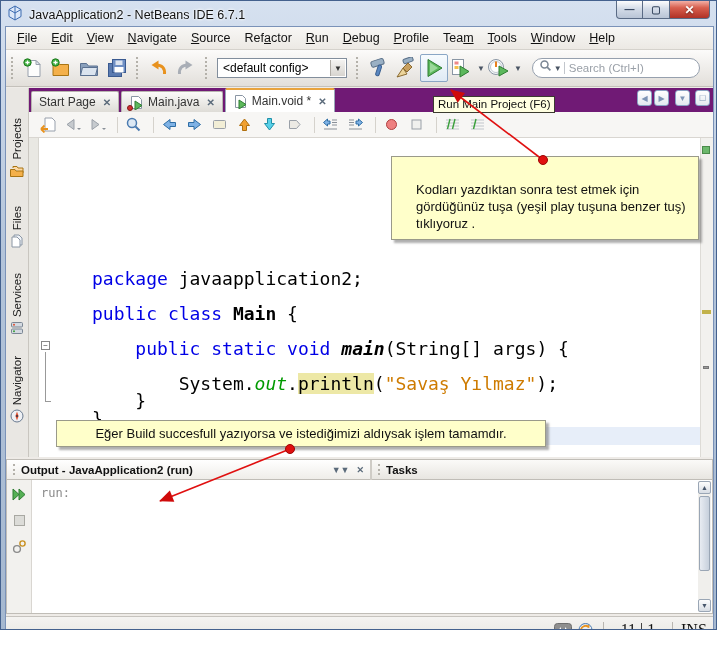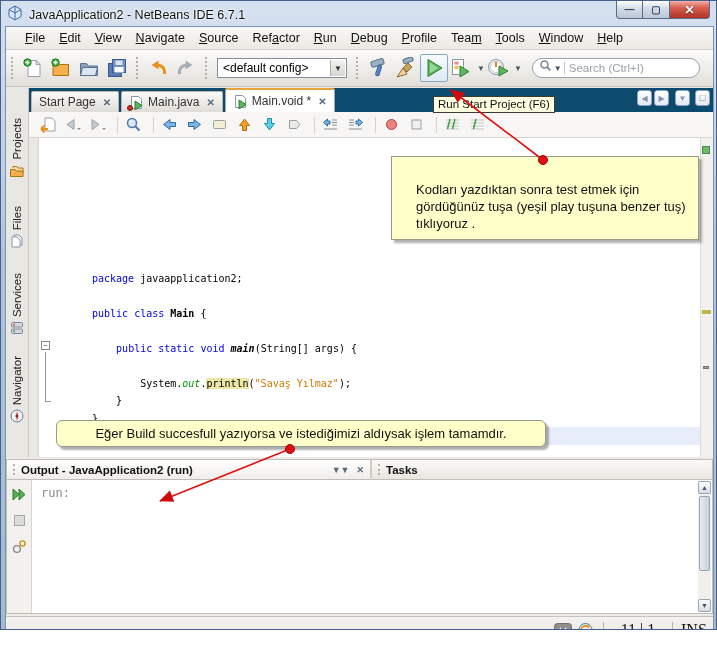--- a/index.html
+++ b/index.html
@@ -20,21 +20,21 @@
     background:linear-gradient(#fdfdfd,#d4dce8 45%,#b9c5d6); color:#35465e; font-size:10px; font-weight:bold; }
   .winbtn.min{ width:27px; border-radius:0 0 0 4px; }
   .winbtn.max{ width:27px; border-left:none; }
   .winbtn.close{ width:40px; border-left:none; border-radius:0 0 4px 0;
     background:linear-gradient(#f2b0a6,#d85f4e 40%,#b03226); color:#fff; font-size:12px;
     text-shadow:0 1px 2px rgba(0,0,0,.5); }
 
   
   .menubar{ position:absolute; left:0; top:0; width:707px; height:23px;
     background:linear-gradient(#f8f7f5,#ecE9e4); border-bottom:1px solid #d5d2cc;
-    display:flex; align-items:center; padding-left:12px; }
+    display:flex; align-items:center; padding-left:4px; }
   .menu-item{ font-size:12.5px; color:#111; padding:3px 7px; cursor:default; }
   .menu-item u{ text-decoration:underline; }
 
   
   .toolbar{ position:absolute; left:0; top:23px; width:707px; height:37px;
     background:linear-gradient(#fcfbfa,#e2dfda); border-bottom:1px solid #c4c1bb;
     display:flex; align-items:center; }
   .grip{ width:3px; height:22px; border-left:2px dotted #b4b1aa; margin:0 5px; }
   .tool-btn{ width:28px; height:28px; display:flex; align-items:center; justify-content:center; }
   .tool-btn svg{ display:block; }
@@ -54,21 +54,21 @@
   .searchbox input::placeholder{ color:#9aa0a8; }
 
   
   .sidebar{ position:absolute; left:0; top:61px; width:23px; height:369px;
     background:#e9e7e3; border-right:1px solid #c9c6c0; }
   .vtab{ position:absolute; left:0; width:22px; display:flex; flex-direction:column; align-items:center; gap:3px; cursor:default; }
   .vtab .vlabel{ writing-mode:vertical-rl; transform:rotate(180deg); font-size:11.5px; color:#222; }
   .vtab svg{ display:block; }
 
   
-  .tabrow{ position:absolute; left:23px; top:61px; width:684px; height:24px; background:#0c4a6e; }
+  .tabrow{ position:absolute; left:23px; top:61px; width:684px; height:24px; background:#701a75; }
   .etabs{ position:absolute; left:2px; bottom:0; display:flex; align-items:flex-end; }
   .etab{ height:21px; display:flex; align-items:center; padding:0 7px; margin-right:2px;
     background:linear-gradient(#fbfaf9,#dedcd7); border:1px solid #b8b5b0; border-bottom:none;
     font-size:12px; color:#333; border-radius:2px 2px 0 0; }
   .etab.active{ height:24px; background:#fff; border-color:#9aa8b8;
     border-top:2px solid #e8a33d; }
   .etab .closex{ margin-left:7px; color:#5a6a7a; font-size:10px; font-weight:bold; }
   .etab .tabicon{ margin-right:4px; position:relative; width:15px; height:15px; }
   .tab-controls{ position:absolute; right:3px; top:2px; display:flex; gap:2px; }
   .tcbtn{ width:15px; height:16px; background:linear-gradient(#fff,#e4e9f0); border:1px solid #8aa2c4;
@@ -79,42 +79,42 @@
   .edtoolbar{ position:absolute; left:23px; top:85px; width:684px; height:26px;
     background:#f7f6f4; border-bottom:1px solid #d9d6d1; display:flex; align-items:center; padding-left:8px; }
   .edt-icon{ width:21px; height:20px; display:flex; align-items:center; justify-content:center; margin-right:4px; }
   .edt-sep{ width:1px; height:16px; background:#d5d2cc; margin:0 5px; }
 
   
   .editor{ position:absolute; left:23px; top:111px; width:684px; height:319px; background:#fff; }
   .gutter{ position:absolute; left:0; top:0; width:10px; height:100%; background:#e9e8e3; border-right:1px solid #d8d6d0; }
   .curline{ position:absolute; left:38px; right:13px; top:289px; height:18px; background:#e7eef9; }
   .code{ position:absolute; left:40px; top:114px; font-family:"DejaVu Sans Mono",monospace;
-    font-size:10px; line-height:17.5px; white-space:pre; color:#000; }
+    font-size:18px; line-height:17.5px; white-space:pre; color:#000; }
   .code-line{ height:17.5px; padding-left:23px; }
   .s-keyword{ color:#0000e6; }
   .s-class{ font-weight:bold; }
   .s-method{ font-weight:bold; font-style:italic; }
   .s-field{ color:#009a00; font-style:italic; }
   .s-occurrence{ background:#ede8a6; }
   .s-string{ color:#ce7b00; }
   .fold-box{ position:absolute; left:12px; top:203px; width:9px; height:9px; border:1px solid #888;
     background:#fff; font-size:8px; line-height:7px; text-align:center; color:#444; }
   .fold-line{ position:absolute; left:16px; top:214px; width:1px; height:49px; background:#999; }
   .fold-end{ position:absolute; left:16px; top:263px; width:6px; height:1px; background:#999; }
   .errorstripe{ position:absolute; right:0; top:0; width:13px; height:100%; background:#f2f1ee; border-left:1px solid #dddbd6; }
   .es-ok{ position:absolute; right:3px; top:8px; width:8px; height:8px; background:#6cb86c; border:1px solid #4a8a4a; }
   .es-occ{ position:absolute; right:2px; top:172px; width:9px; height:4px; background:#c2b24a; }
   .es-caret{ position:absolute; right:4px; top:228px; width:6px; height:3px; background:#9a9a9a; border:1px solid #777; }
 
   
   .note{ position:absolute; background:#ffffca; border:1px solid #9a9a8a;
     box-shadow:3px 3px 2px rgba(110,110,110,.55); font-size:13px; color:#111; z-index:30; }
   .note1{ left:385px; top:129px; width:308px; padding:24px 8px 7px 24px; line-height:17px; }
-  .note2{ left:50px; top:393px; width:490px; height:27px; display:flex; align-items:center; justify-content:center;border-radius:6px; }
+  .note2{ left:50px; top:393px; width:490px; height:27px; display:flex; align-items:center; justify-content:center; }
   .tooltip{ position:absolute; left:427px; top:69px; background:#ffffe1; border:1px solid #3c3c30;
     font-size:11.5px; color:#111; padding:1px 4px 2px 4px; z-index:25; }
   .arrows{ position:absolute; left:0; top:0; width:707px; height:614px; pointer-events:none; z-index:40; }
 
   
   .output{ position:absolute; left:0; top:432px; width:707px; height:155px; background:#fff; border:1px solid #c0bdb7; }
   .out-header{ position:absolute; left:0; top:0; width:100%; height:20px; display:flex; background:#cfccc6; gap:2px; }
   .out-tab{ display:flex; align-items:center; font-size:11.5px; font-weight:bold; color:#111;
     background:linear-gradient(#ffffff,#efede9); border-bottom:1px solid #c0bdb7; padding:8px 6px; }
   .out-tab .grip2{ width:3px; height:11px; border-left:2px dotted #b4b1aa; margin-right:5px; }
@@ -461,21 +461,21 @@
       <div class="fold-end"></div>
       <div class="errorstripe">
         <div class="es-ok"></div>
         <div class="es-occ"></div>
         <div class="es-caret"></div>
       </div>
     </div>
 
     <div class="note note1">Kodları yazdıktan sonra  test etmek için gördüğünüz tuşa (yeşil play tuşuna benzer tuş) tıklıyoruz .</div>
     <div class="note note2">Eğer Build succesfull yazıyorsa ve istediğimizi aldıysak işlem tamamdır.</div>
-    <div class="tooltip">Run Start Project (F6)</div>
+    <div class="tooltip">Run Main Project (F6)</div>
 
     <svg class="arrows">
       <defs>
         <marker id="arr" viewBox="0 0 16 14" markerWidth="16" markerHeight="14" refX="14" refY="7" orient="auto" markerUnits="userSpaceOnUse">
           <path d="M1,1 L15,7 L1,13 z" fill="#cf0a0a"></path>
         </marker>
       </defs>
       <line x1="537" y1="133" x2="445" y2="63" stroke="#e01010" stroke-width="1.6" marker-end="url(#arr)"></line>
       <circle cx="537" cy="133" r="4.5" fill="#e01010" stroke="#9c0606"></circle>
       <line x1="284" y1="422" x2="154" y2="474" stroke="#e01010" stroke-width="1.6" marker-end="url(#arr)"></line>

